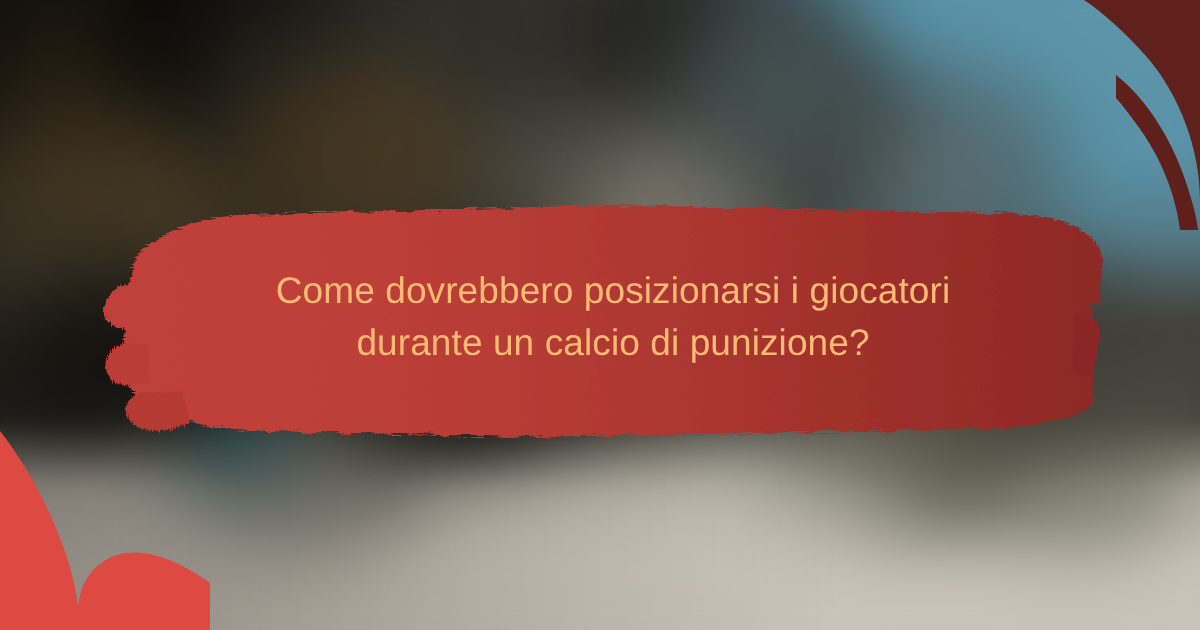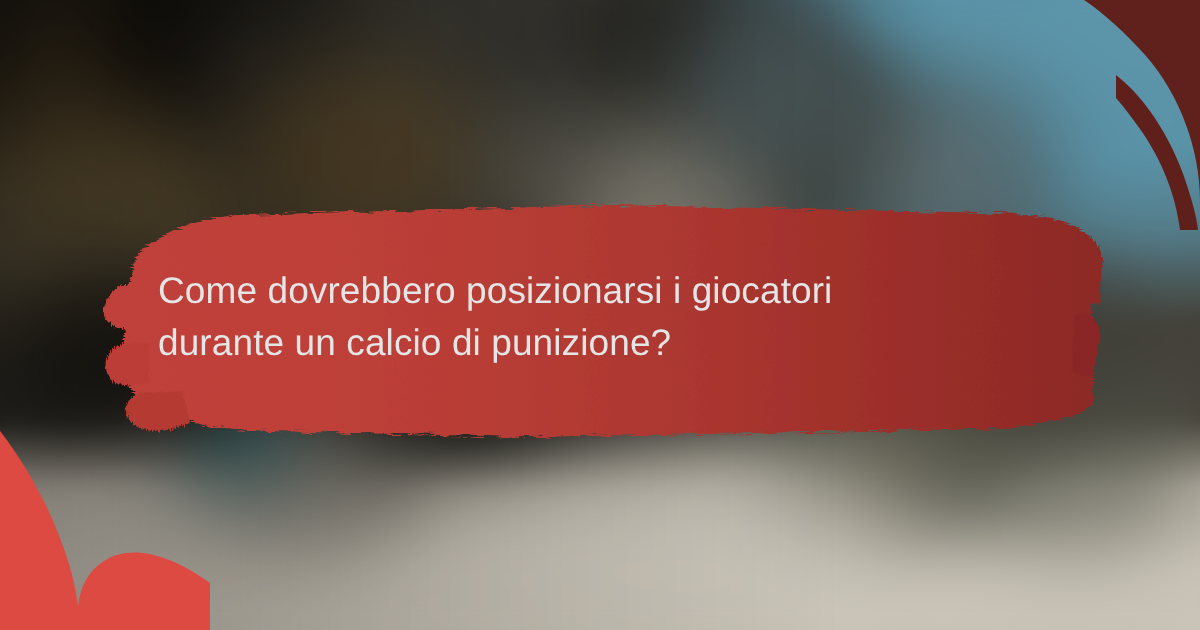--- a/index.html
+++ b/index.html
@@ -114,21 +114,22 @@
     position: absolute;
     inset: 0;
     width: 100%;
     height: 100%;
   }
   #headline {
     position: absolute;
     left: 60px;
     right: 40px;
     top: 72px;
-    color: #e5e5e5;
+    text-align: center;
+    color: #fdba74;
     font-size: 37px;
     line-height: 52px;
     font-weight: 400;
     letter-spacing: 0.1px;
     white-space: pre-line;
     text-rendering: geometricPrecision;
   }
 </style>
 </head>
 <body>

